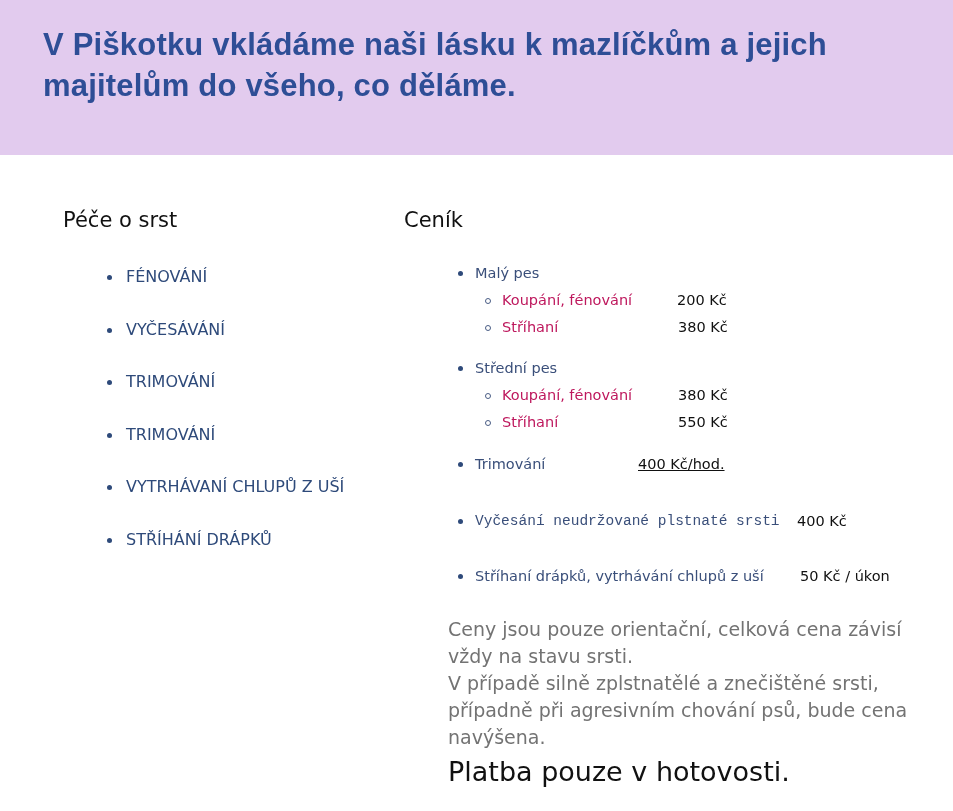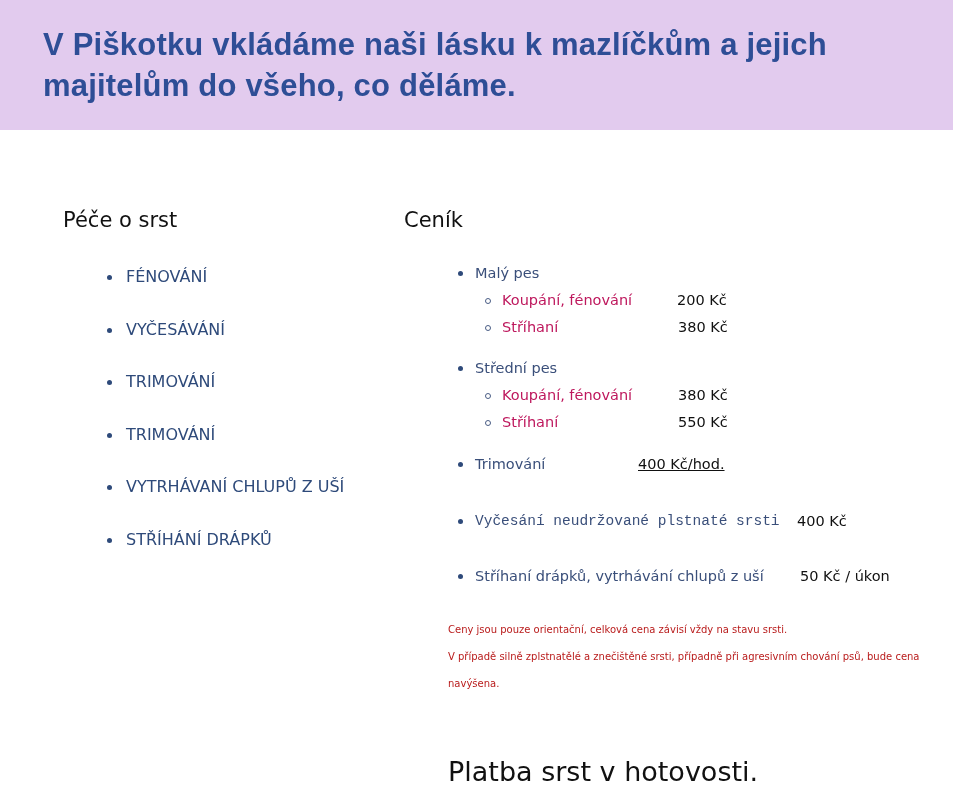--- a/index.html
+++ b/index.html
@@ -1,20 +1,20 @@
 <!DOCTYPE html>
 <html><head>
   <meta charset="utf-8">
   <style>
     * { box-sizing: border-box; margin: 0; padding: 0; }
     html, body { width: 953px; height: 811px; overflow: hidden; background: #ffffff; }
     body { font-family: "DejaVu Sans", sans-serif; color: #111; position: relative; }
 
     .hero {
-      position: absolute; left: 0; top: 0; width: 953px; height: 130px;
+      position: absolute; left: 0; top: 0; width: 953px; height: 155px;
       background: #e2cbee;
     }
     .hero-title {
       position: absolute; left: 43px; top: 24px; width: 890px;
       font-family: "Liberation Sans", sans-serif;
       font-weight: bold; font-size: 31px; line-height: 41px;
       color: #2e4e96; letter-spacing: 0.2px;
     }
 
     .col-heading {
@@ -39,21 +39,21 @@
     }
 
     .price-block { position: absolute; font-size: 14.5px; line-height: 20px; }
     .pb-cat { position: absolute; left: 0; padding-left: 17px; color: #3a4f7a; white-space: nowrap; }
     .pb-cat .bullet { left: 0; top: 8px; width: 5px; height: 5px; }
     .pb-sub { position: absolute; padding-left: 17px; color: #be185d; white-space: nowrap; }
     .pb-price { position: absolute; color: #111; white-space: nowrap; }
 
     .notes {
       position: absolute; left: 448px; top: 616px; width: 480px;
-      font-size: 10px; line-height: 27px; color: #b91c1c;
+      font-size: 19px; line-height: 27px; color: #737373;
     }
     .payment {
       position: absolute; left: 448px; top: 756px;
       font-size: 27px; color: #111; white-space: nowrap;
     }
   </style>
 </head>
 <body>
 
 <header class="hero">
@@ -94,13 +94,13 @@
 
   <div class="pb-cat" style="top:566px;"><span class="bullet"></span><span>Stříhaní drápků, vytrhávání chlupů z uší</span></div>
   <div class="pb-price" style="left:342px; top:566px;">50 Kč / úkon</div>
 </div>
 
 <div class="notes">
   <p>Ceny jsou pouze orientační, celková cena závisí vždy na stavu srsti.</p>
   <p>V případě silně zplstnatělé a znečištěné srsti, případně při agresivním chování psů, bude cena navýšena.</p>
 </div>
 
-<div class="payment">Platba srst v hotovosti.</div>
+<div class="payment">Platba pouze v hotovosti.</div>
 
 </body></html>

